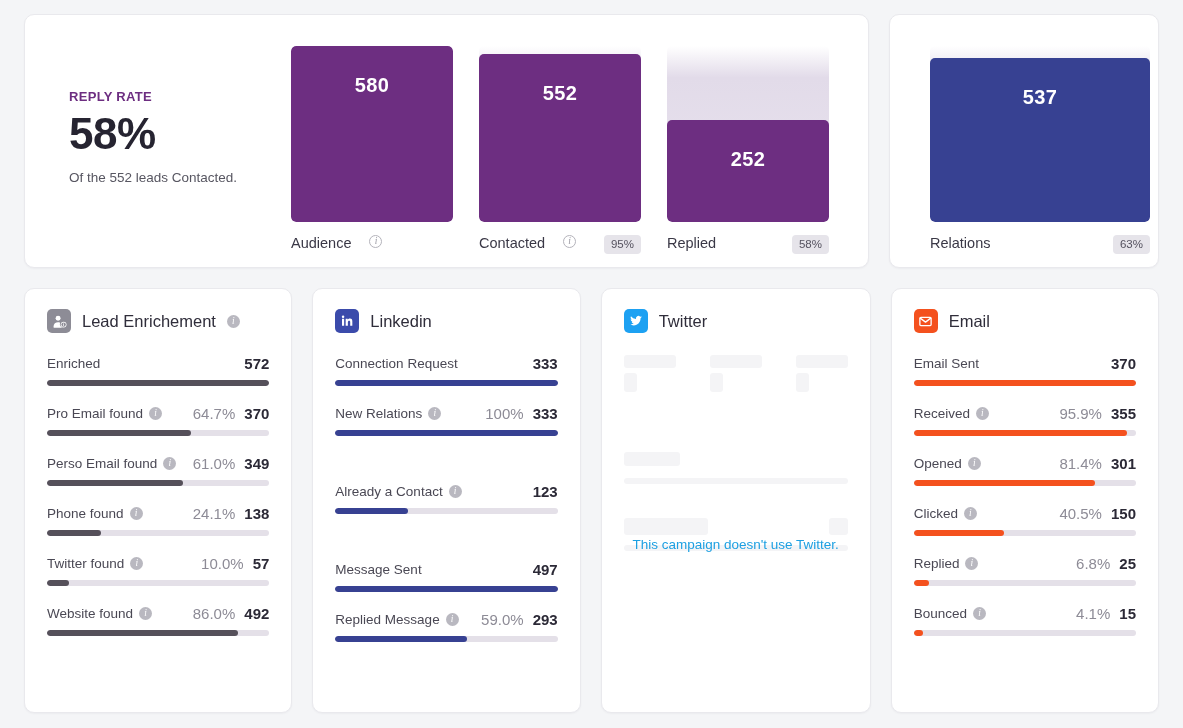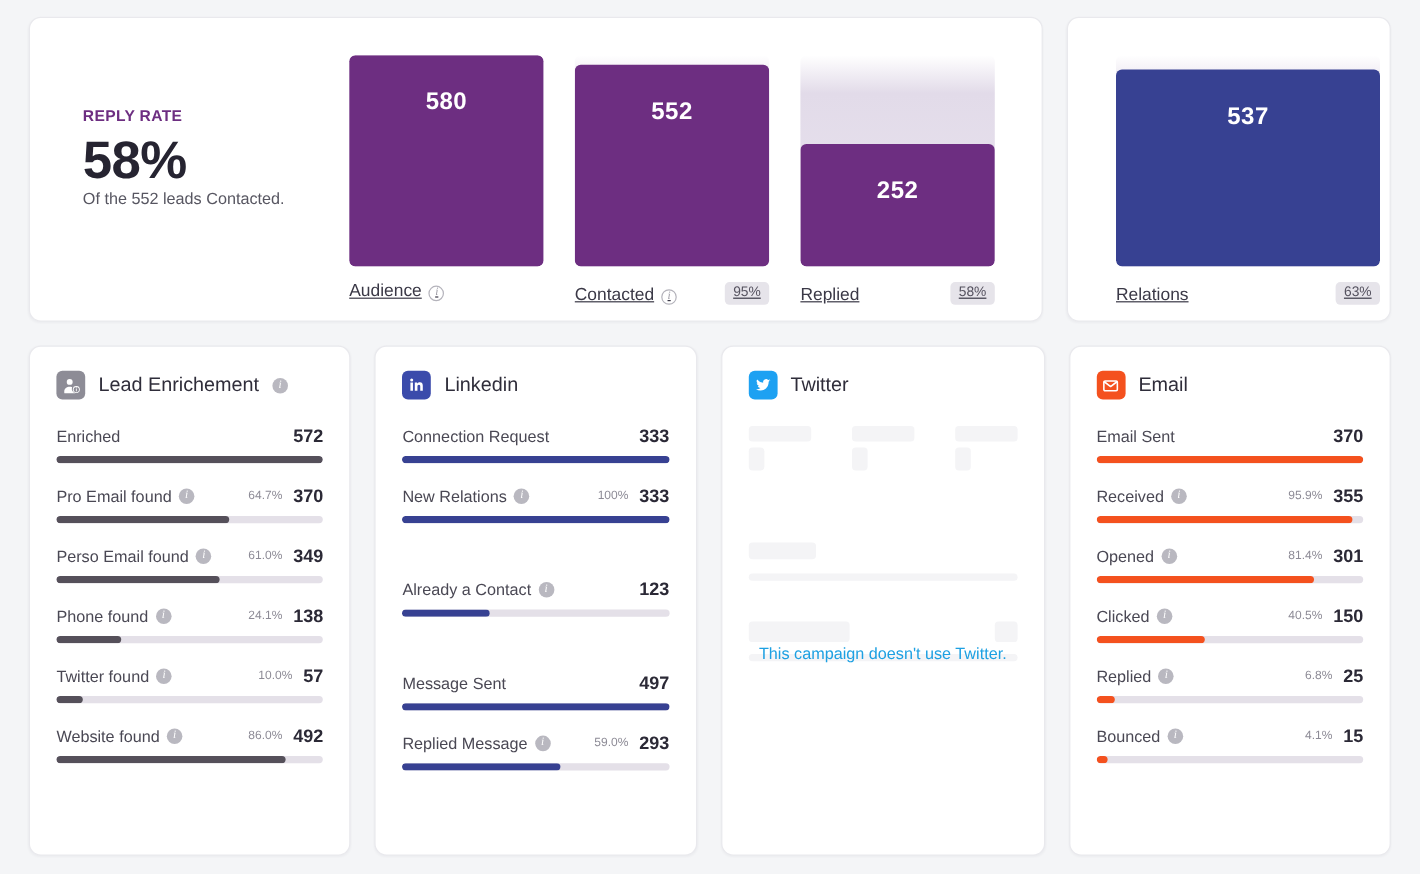--- a/index.html
+++ b/index.html
@@ -21,42 +21,42 @@
   }
   .funnel-card { width: 845px; height: 254px; display: flex; padding: 0; }
   .relations-card { width: 270px; height: 254px; }
 
   .reply-block { width: 266px; padding: 74px 0 0 44px; }
   .reply-label {
     font-size: 13px; font-weight: bold; letter-spacing: .3px;
     color: #6d2e81; margin-bottom: 6px;
   }
   .reply-value { font-size: 44px; font-weight: bold; color: #262431; line-height: 1.08; letter-spacing: -.5px; }
-  .reply-sub { font-size: 13.5px; color: #575661; }
+  .reply-sub { margin-top: 12px; font-size: 13.5px; color: #575661; }
 
   .bars { flex: 1; display: flex; padding: 31px 22px 0 0; gap: 26px; }
   .bar-col { width: 162px; }
   .bar-track {
     position: relative; height: 176px; border-radius: 5px; overflow: hidden;
     background: linear-gradient(180deg,#ffffff 0%, #e2dbe9 18%, #eae4ef 100%);
   }
   .bar-track.flat { background: #eadfee; }
   .bar-fill {
     position: absolute; left: 0; right: 0; bottom: 0;
     background: #6d2e81; border-radius: 5px;
     display: flex; justify-content: center;
   }
   .bar-fill.blue { background: #374192; }
   .bar-num {
     color: #fff; font-size: 20px; font-weight: bold; letter-spacing: .4px;
     margin-top: 28px;
   }
   .bar-foot {
-    margin-top: 13px; display: flex; align-items: flex-end; gap: 6px;
-    font-size: 14.5px; color: #3a3846; text-decoration: underline;
+    margin-top: 13px; display: flex; align-items: flex-start; gap: 18px;
+    font-size: 14.5px; color: #3a3846;
   }
   .bar-pct {
     margin-left: auto; background: #e6e4ea; color: #55525f;
     font-size: 11.5px; border-radius: 4px; padding: 3px 7px 4px 7px; font-weight: 500;
   }
   .rel-inner { padding: 31px 24px 0 24px; }
   .rel-inner .bar-col { width: 100%; margin-left: 16px; }
 
   
   .info {
@@ -73,21 +73,21 @@
   .card-head { display: flex; align-items: center; gap: 11px; margin-bottom: 22px; }
   .head-icon {
     width: 24px; height: 24px; border-radius: 5px; flex: none;
     display: flex; align-items: center; justify-content: center;
   }
   .head-title { font-size: 16.5px; color: #2f2d3a; }
 
   .metric { margin-bottom: 19px; }
   .metric-row { display: flex; align-items: center; font-size: 13.5px; color: #4a4854; margin-bottom: 8px; }
   .m-label { display: flex; align-items: center; gap: 6px; }
-  .m-pct { margin-left: auto; color: #8d8b96; font-size: 10px; }
+  .m-pct { margin-left: auto; color: #8d8b96; font-size: 15px; }
   .m-val { margin-left: 9px; font-size: 15px; font-weight: bold; color: #2b2936; }
   .rail { height: 6px; border-radius: 3px; background: #e4e0e8; overflow: hidden; }
   .rail > div { height: 100%; border-radius: 3px; }
 
   
   .sk { background: #f4f4f6; border-radius: 3px; }
   .sk-row { display: flex; gap: 34px; }
   .sk-col { width: 56px; }
   .sk-a { height: 13px; }
   .sk-b { height: 19px; width: 13px; margin-top: 5px; }

